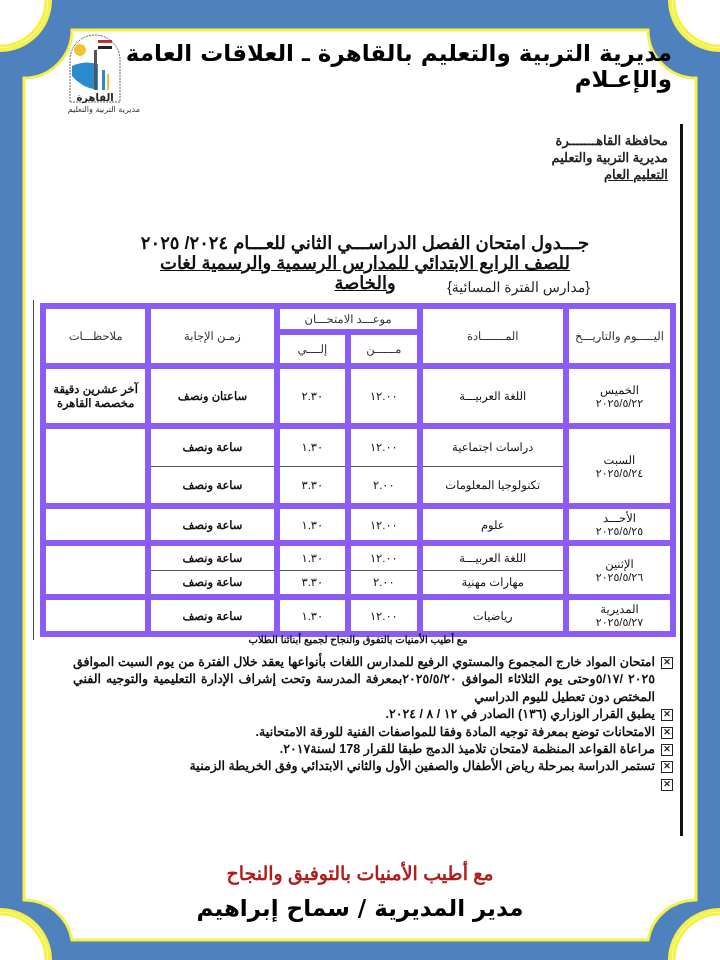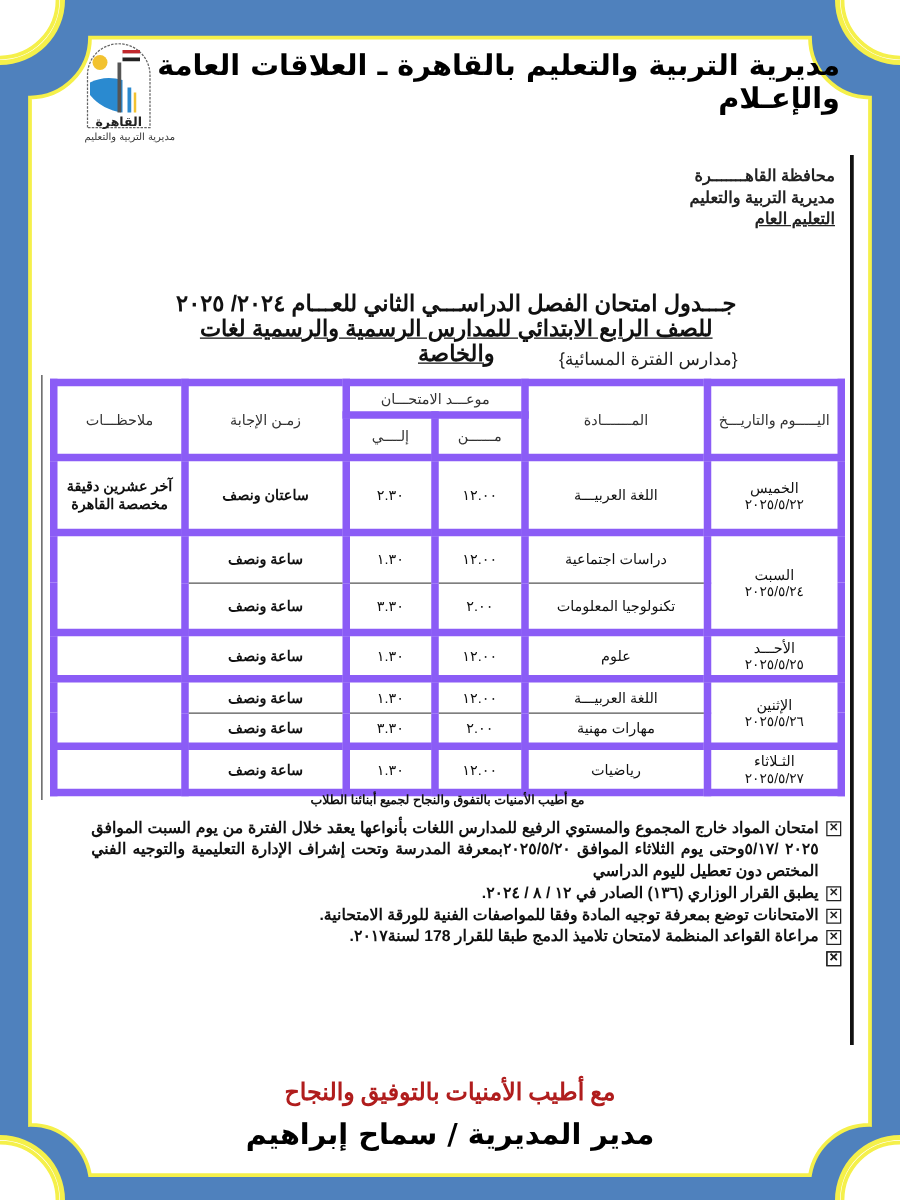--- a/index.html
+++ b/index.html
@@ -80,21 +80,21 @@
   }
   .notes li { position: relative; padding-right: 18px; text-align: justify; }
   .notes li .box {
     position: absolute; right: 0; top: 3px; width: 12px; height: 12px;
     border: 1.5px solid #222; font-size: 9px; line-height: 9px; text-align: center; color: #222;
   }
 
   
   .footer-wish {
     position: absolute; left: 100px; width: 520px; top: 862px; text-align: center; direction: rtl;
-    font-family: Liberation Serif, serif; font-weight: bold; font-size: 19px; color: #b01d1d;
+    font-family: Liberation Sans, sans-serif; font-weight: bold; font-size: 19px; color: #b01d1d;
   }
   .footer-sign {
     position: absolute; left: 100px; width: 520px; top: 895px; text-align: center; direction: rtl;
     font-family: "DejaVu Sans", sans-serif; font-weight: bold; font-size: 23px; color: #000;
   }
 </style>
 </head>
 <body>
 
 <div class="frame">
@@ -235,21 +235,21 @@
     </tr>
     <tr class="sub-row" style="height:27px">
       <td>مهارات مهنية</td>
       <td>٢.٠٠</td>
       <td>٣.٣٠</td>
       <td class="bold">ساعة ونصف</td>
     </tr>
 
     <tr style="height:36px">
       <td>
-        <span class="day-name">الثـلاثاء</span>
+        <span class="day-name">المديرية</span>
         <span class="day-date">٢٠٢٥/٥/٢٧</span>
       </td>
       <td>رياضيات</td>
       <td>١٢.٠٠</td>
       <td>١.٣٠</td>
       <td class="bold">ساعة ونصف</td>
       <td></td>
     </tr>
   </tbody>
 </table>
@@ -268,20 +268,21 @@
   <li>
     <span class="box">✕</span>
     <span>الامتحانات توضع بمعرفة توجيه المادة وفقا للمواصفات الفنية للورقة الامتحانية.</span>
   </li>
   <li>
     <span class="box">✕</span>
     <span>مراعاة القواعد المنظمة لامتحان تلاميذ الدمج طبقا للقرار 178 لسنة٢٠١٧.</span>
   </li>
   <li>
     <span class="box">✕</span>
+    <span>تستمر الدراسة بمرحلة رياض الأطفال والصفين الأول والثاني الابتدائي وفق الخريطة الزمنية</span>
   </li>
   <li>
     <span class="box">✕</span>
   </li>
 </ul>
 
 <div class="footer-wish">مع أطيب الأمنيات بالتوفيق والنجاح</div>
 <div class="footer-sign">مدير المديرية / سماح إبراهيم</div>
 
 </body></html>

